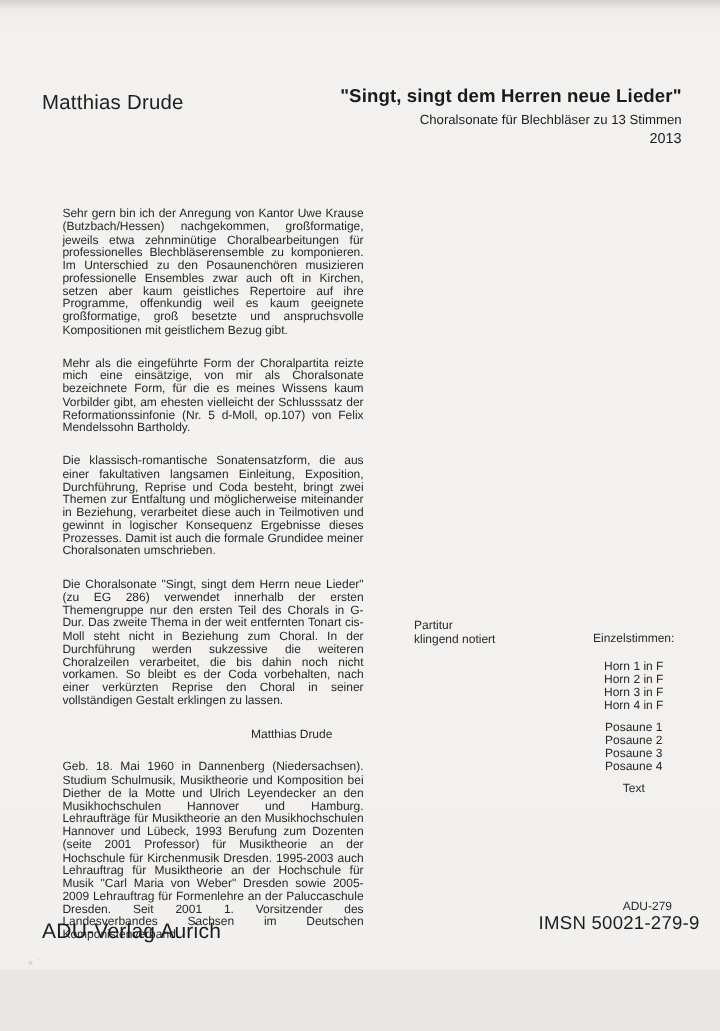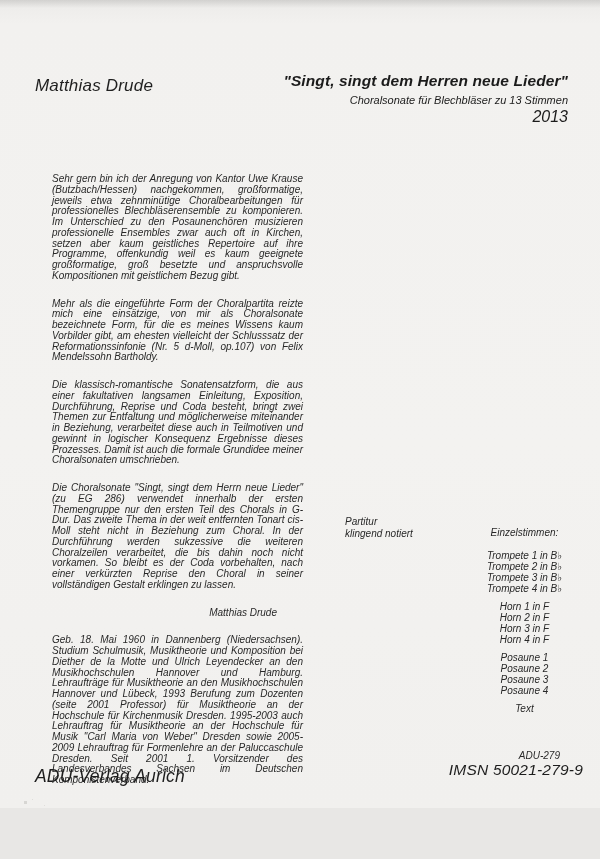--- a/index.html
+++ b/index.html
@@ -6,31 +6,30 @@
   body{
     width:600px;height:859px;
     background:#e8e7e5;
     font-family:"Liberation Sans","DejaVu Sans",sans-serif;
     -webkit-font-smoothing:antialiased;
   }
   .page{
     position:relative;width:600px;height:808px;overflow:hidden;
     background:linear-gradient(180deg,#ecebe9 0%,#f2f1ef 3%,#f3f2f0 55%,#f1f0ee 100%);
     color:#262626;
-    font-style:italic;
   }
   
   .author{
     position:absolute;left:35px;top:76px;
     font-size:17px;letter-spacing:.2px;color:#1f1f1f;
   }
   .title-block{position:absolute;right:32px;top:72px;text-align:right;color:#1b1b1b;}
   .work-title{font-size:15.5px;font-weight:bold;letter-spacing:.1px;}
   .work-subtitle{font-size:11px;margin-top:4px;}
-  .work-year{font-size:16px;margin-top:2px;}
+  .work-year{font-size:12px;margin-top:2px;}
   
   .textcol{
     position:absolute;left:35px;top:157px;width:285px;
     font-size:10px;line-height:10.75px;
     text-align:justify;color:#282828;
   }
   .textcol p{margin:17px;}
   .textcol p.gap{margin-top:11px;}
   .signature{
     text-align:right;padding-right:26px;
@@ -104,26 +103,20 @@
   </div>
 
   <div class="score-info">
     <div>Partitur</div>
     <div>klingend notiert</div>
   </div>
 
   <div class="parts-col">
     <div class="parts-header">Einzelstimmen:</div>
     <div class="part-group">
-      <div>Trompete 1 in B♭</div>
-      <div>Trompete 2 in B♭</div>
-      <div>Trompete 3 in B♭</div>
-      <div>Trompete 4 in B♭</div>
-    </div>
-    <div class="part-group">
       <div>Horn 1 in F</div>
       <div>Horn 2 in F</div>
       <div>Horn 3 in F</div>
       <div>Horn 4 in F</div>
     </div>
     <div class="part-group">
       <div>Posaune 1</div>
       <div>Posaune 2</div>
       <div>Posaune 3</div>
       <div>Posaune 4</div>

